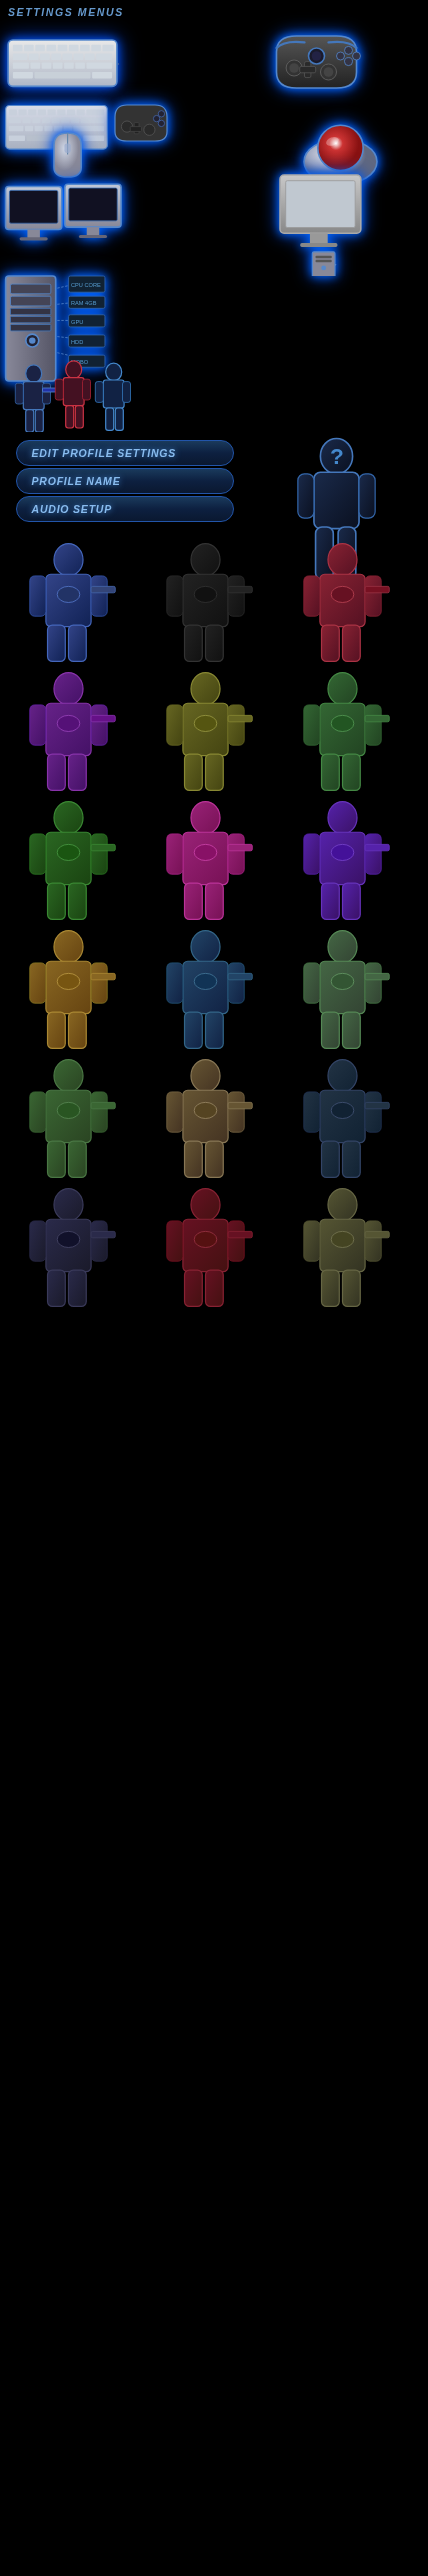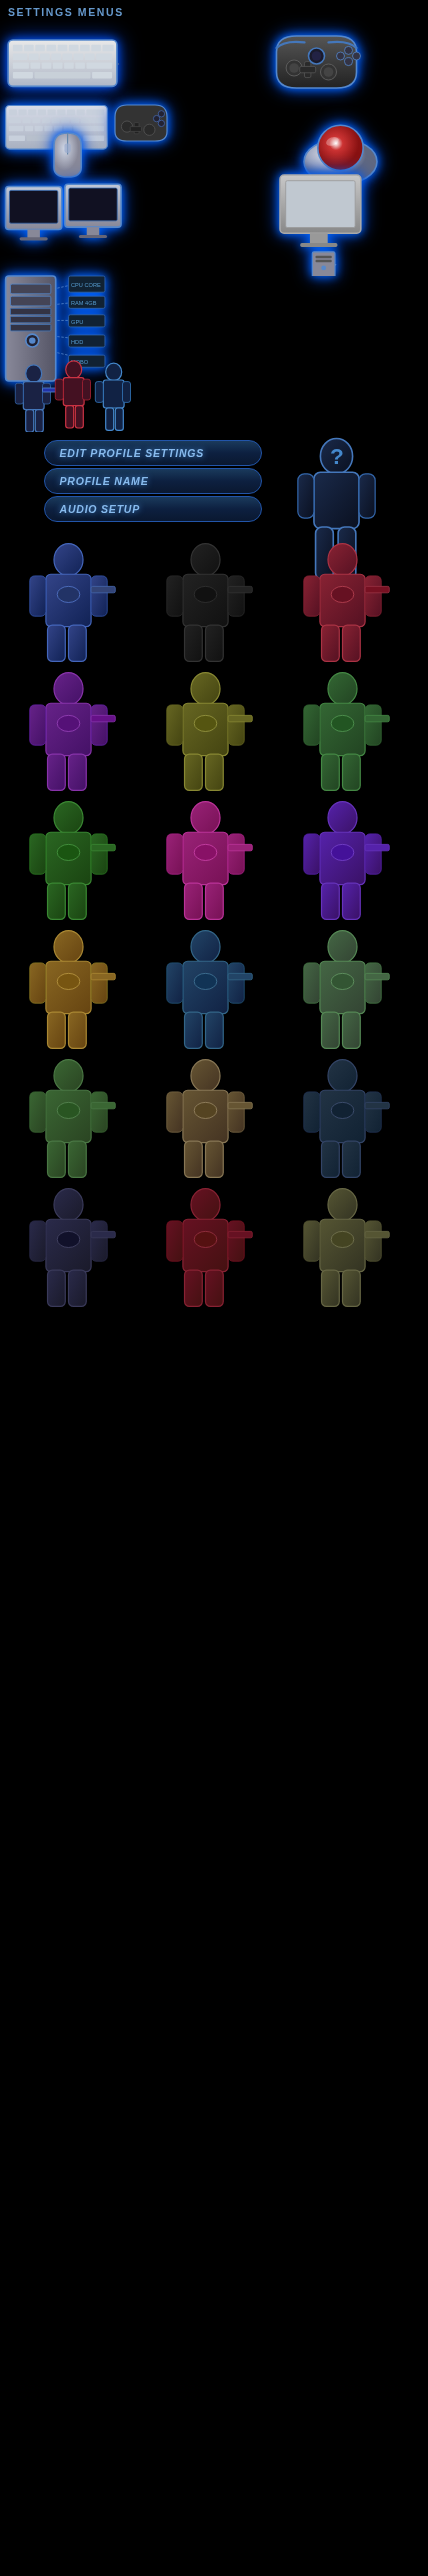--- a/index.html
+++ b/index.html
@@ -12,20 +12,21 @@
       position: relative;
     }
 
     .page-title {
       color: #6699cc;
       font-size: 10.5px;
       font-weight: bold;
       letter-spacing: 1.6px;
       text-transform: uppercase;
       padding: 6.4px 8px 3.2px 8px;
+      font-style: italic;
     }
 
     
     .icons-section {
       position: relative;
       width: 429px;
       height: 338px;
     }
 
     .icon-item {
@@ -126,21 +127,20 @@
       align-items: flex-start;
       padding: 4px 0;
     }
 
     .menu-list {
       display: flex;
       flex-direction: column;
       gap: 2.4px;
       padding: 4px 16px;
       width: 250px;
-      margin-left: 28px;
     }
 
     .menu-item {
       display: flex;
       align-items: center;
       background: linear-gradient(180deg, #1a3a5c 0%, #0d2040 50%, #0a1830 100%);
       border: 0.8px solid #2255aa;
       border-radius: 16px;
       padding: 4px 14.5px;
       cursor: pointer;

